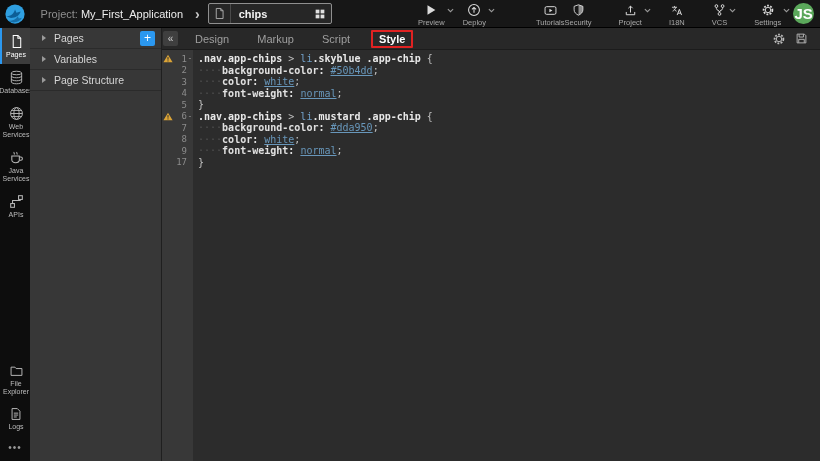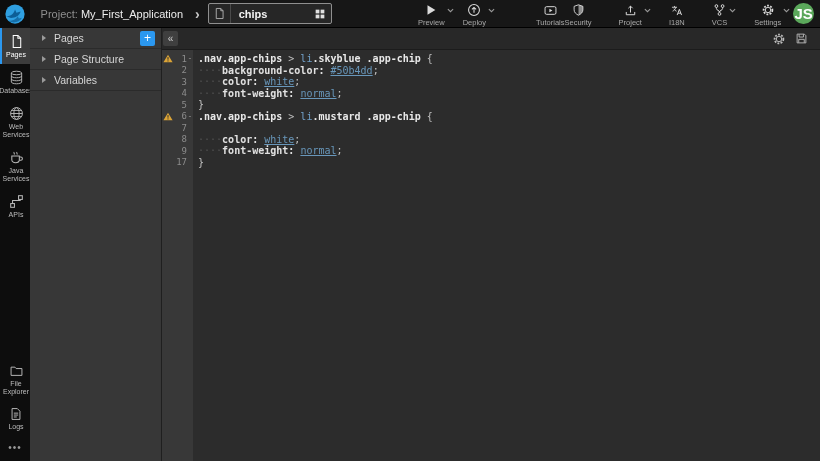--- a/index.html
+++ b/index.html
@@ -313,31 +313,37 @@
   </nav>
 
   <aside class="panel" id="panel">
       <div class="panel-row">
         <span class="tri"></span>
         <span class="p-label">Pages</span>
         <button class="add-btn">+</button>
       </div>
       <div class="panel-row">
         <span class="tri"></span>
-        <span class="p-label">Page Structure</span>
+        <span class="p-label">Variables</span>
       </div>
       <div class="panel-row">
         <span class="tri"></span>
-        <span class="p-label">Variables</span>
+        <span class="p-label">Page Structure</span>
       </div>
     </aside>
 
   <section class="editor">
     <div class="tabbar">
       <button class="collapse-btn">«</button>
+      <span id="etabs" style="display:flex;align-items:center;">
+          <button class="etab">Design</button>
+          <button class="etab">Markup</button>
+          <button class="etab">Script</button>
+          <button class="etab active highlighted">Style</button>
+        </span>
       <span class="tab-actions">
         <button class="ta-btn">
           <svg width="14" height="14" viewBox="0 0 16 16" fill="none" stroke="currentColor">
             <circle cx="8" cy="8" r="5" stroke-width="2.1" stroke-dasharray="2.1 1.55"></circle>
               <circle cx="8" cy="8" r="3.1" stroke-width="1.1"></circle>
           </svg>
         </button>
         <button class="ta-btn">
           <svg width="13" height="13" viewBox="0 0 16 16" fill="none" stroke="currentColor" stroke-width="1.1">
             <path d="M2.6 2.6h8.9l1.9 1.9v8.9H2.6z"></path>
@@ -355,20 +361,20 @@
             </svg></span><span class="cnum">1</span><span class="cfold">-</span><span class="ctext"><span class="tk-sel">.nav.app-chips</span><span class="tk-pun"> &gt; </span><span class="tk-tag">li</span><span class="tk-sel">.skyblue</span><span class="tk-sel"> .app-chip</span><span class="tk-pun"> {</span></span></div>
         <div class="cline"><span class="cwarn"></span><span class="cnum">2</span><span class="cfold"></span><span class="ctext"><span class="tk-ws">····</span><span class="tk-prop">background-color:</span><span class="tk-pun"> </span><span class="tk-val">#50b4dd</span><span class="tk-pun">;</span></span></div>
         <div class="cline"><span class="cwarn"></span><span class="cnum">3</span><span class="cfold"></span><span class="ctext"><span class="tk-ws">····</span><span class="tk-prop">color:</span><span class="tk-pun"> </span><span class="tk-val">white</span><span class="tk-pun">;</span></span></div>
         <div class="cline"><span class="cwarn"></span><span class="cnum">4</span><span class="cfold"></span><span class="ctext"><span class="tk-ws">····</span><span class="tk-prop">font-weight:</span><span class="tk-pun"> </span><span class="tk-val">normal</span><span class="tk-pun">;</span></span></div>
         <div class="cline"><span class="cwarn"></span><span class="cnum">5</span><span class="cfold"></span><span class="ctext"><span class="tk-pun">}</span></span></div>
         <div class="cline"><span class="cwarn"><svg width="10" height="9" viewBox="0 0 12 10">
               <path d="M6 .5L11.5 9.5H.5z" fill="#dba437"></path>
               <rect x="5.4" y="3.3" width="1.2" height="3.1" fill="#2c2c2c"></rect>
               <rect x="5.4" y="7.3" width="1.2" height="1.2" fill="#2c2c2c"></rect>
             </svg></span><span class="cnum">6</span><span class="cfold">-</span><span class="ctext"><span class="tk-sel">.nav.app-chips</span><span class="tk-pun"> &gt; </span><span class="tk-tag">li</span><span class="tk-sel">.mustard</span><span class="tk-sel"> .app-chip</span><span class="tk-pun"> {</span></span></div>
-        <div class="cline"><span class="cwarn"></span><span class="cnum">7</span><span class="cfold"></span></div>
+        <div class="cline"><span class="cwarn"></span><span class="cnum">7</span><span class="cfold"></span><span class="ctext"><span class="tk-ws">····</span><span class="tk-prop">background-color:</span><span class="tk-pun"> </span><span class="tk-val">#dda950</span><span class="tk-pun">;</span></span></div>
         <div class="cline"><span class="cwarn"></span><span class="cnum">8</span><span class="cfold"></span><span class="ctext"><span class="tk-ws">····</span><span class="tk-prop">color:</span><span class="tk-pun"> </span><span class="tk-val">white</span><span class="tk-pun">;</span></span></div>
         <div class="cline"><span class="cwarn"></span><span class="cnum">9</span><span class="cfold"></span><span class="ctext"><span class="tk-ws">····</span><span class="tk-prop">font-weight:</span><span class="tk-pun"> </span><span class="tk-val">normal</span><span class="tk-pun">;</span></span></div>
         <div class="cline"><span class="cwarn"></span><span class="cnum">17</span><span class="cfold"></span><span class="ctext"><span class="tk-pun">}</span></span></div>
       </div>
   </section>
 
 </div>
 
 </body></html>

